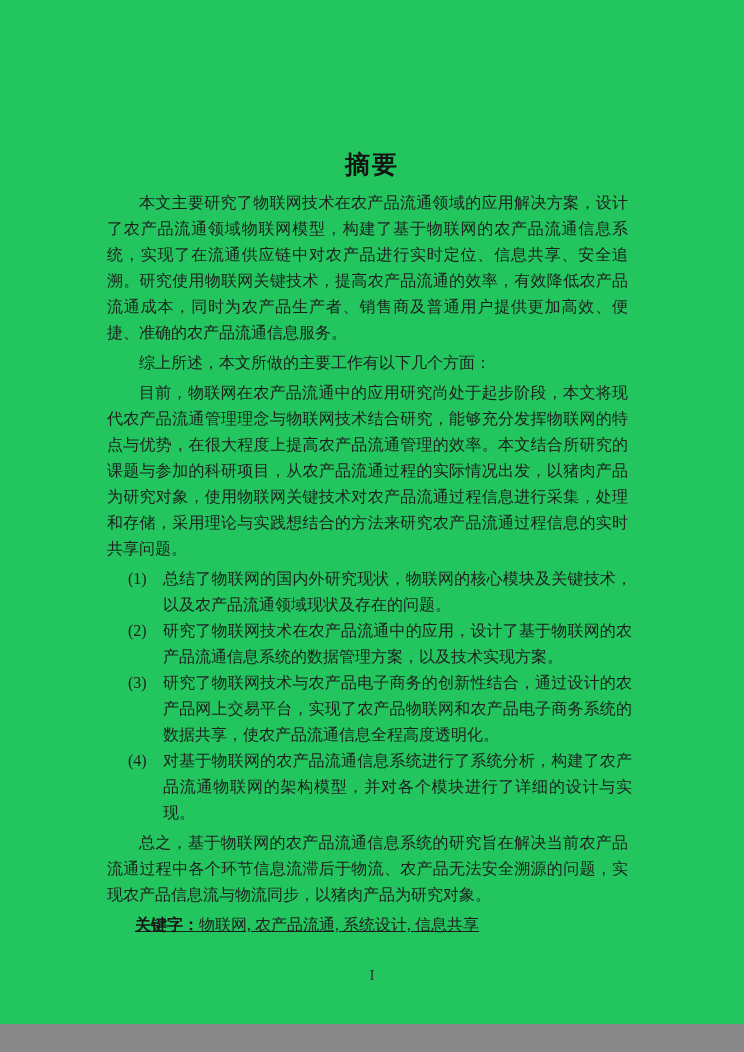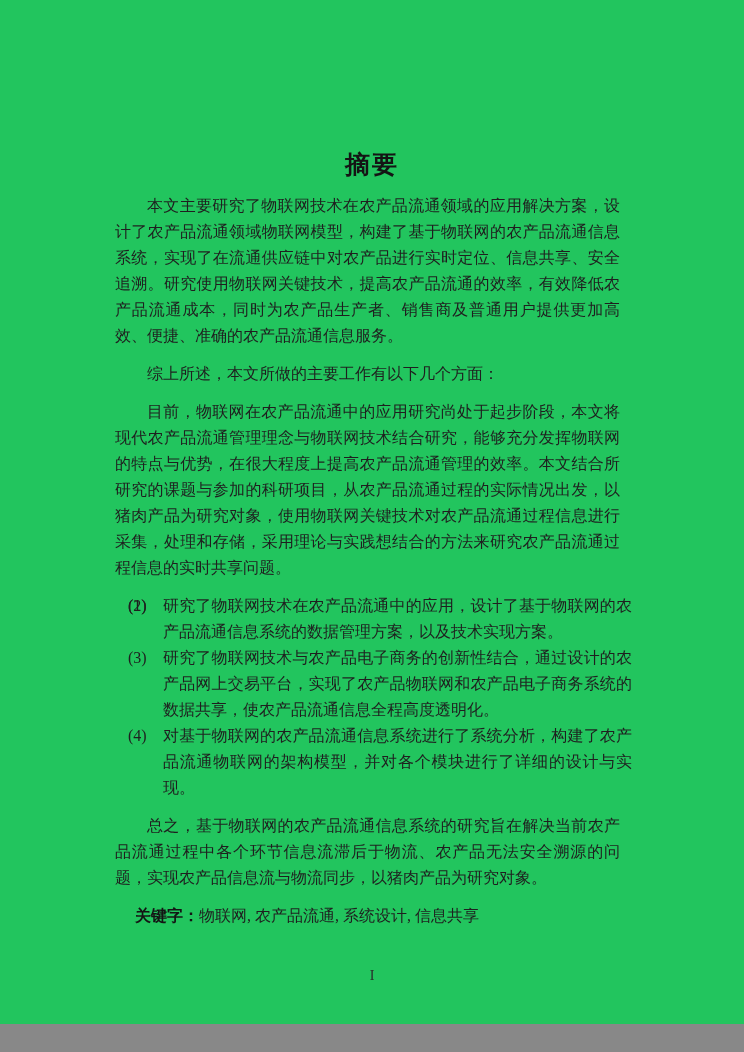--- a/index.html
+++ b/index.html
@@ -24,36 +24,37 @@
     color: #141414;
   }
   .content {
     margin: 9px 112px 0 103px;
     font-size: 16px;
     line-height: 26px;
     text-align: justify;
   }
   .para {
     text-indent: 32px;
-    margin: 12px;
+    margin: 4px;
   }
   .work-list { margin: 0; }
   .list-item {
     position: relative;
     padding-left: 60px;
   }
   .list-marker {
     position: absolute;
     left: 25px;
     top: 0;
     width: 35px;
     text-indent: 0;
   }
   .keywords-line {
     text-indent: 32px;
+    text-decoration: underline;
   }
   .keywords-label {
     font-weight: 700;
     font-family: "Liberation Sans", "DejaVu Sans", sans-serif;
     color: #141414;
   }
   .page-number {
     position: absolute;
     left: 0;
     right: 0;
@@ -76,20 +77,21 @@
     <p class="para">本文主要研究了物联网技术在农产品流通领域的应用解决方案，设计了农产品流通领域物联网模型，构建了基于物联网的农产品流通信息系统，实现了在流通供应链中对农产品进行实时定位、信息共享、安全追溯。研究使用物联网关键技术，提高农产品流通的效率，有效降低农产品流通成本，同时为农产品生产者、销售商及普通用户提供更加高效、便捷、准确的农产品流通信息服务。</p>
 
     <p class="para">综上所述，本文所做的主要工作有以下几个方面：</p>
 
     <p class="para">目前，物联网在农产品流通中的应用研究尚处于起步阶段，本文将现代农产品流通管理理念与物联网技术结合研究，能够充分发挥物联网的特点与优势，在很大程度上提高农产品流通管理的效率。本文结合所研究的课题与参加的科研项目，从农产品流通过程的实际情况出发，以猪肉产品为研究对象，使用物联网关键技术对农产品流通过程信息进行采集，处理和存储，采用理论与实践想结合的方法来研究农产品流通过程信息的实时共享问题。</p>
 
     <div class="work-list">
 
       <div class="list-item">
         <span class="list-marker">(1)</span>
+        <span>总结了物联网的国内外研究现状，物联网的核心模块及关键技术，以及农产品流通领域现状及存在的问题。</span>
       </div>
 
       <div class="list-item">
         <span class="list-marker">(2)</span>
         <span>研究了物联网技术在农产品流通中的应用，设计了基于物联网的农产品流通信息系统的数据管理方案，以及技术实现方案。</span>
       </div>
 
       <div class="list-item">
         <span class="list-marker">(3)</span>
         <span>研究了物联网技术与农产品电子商务的创新性结合，通过设计的农产品网上交易平台，实现了农产品物联网和农产品电子商务系统的数据共享，使农产品流通信息全程高度透明化。</span>

